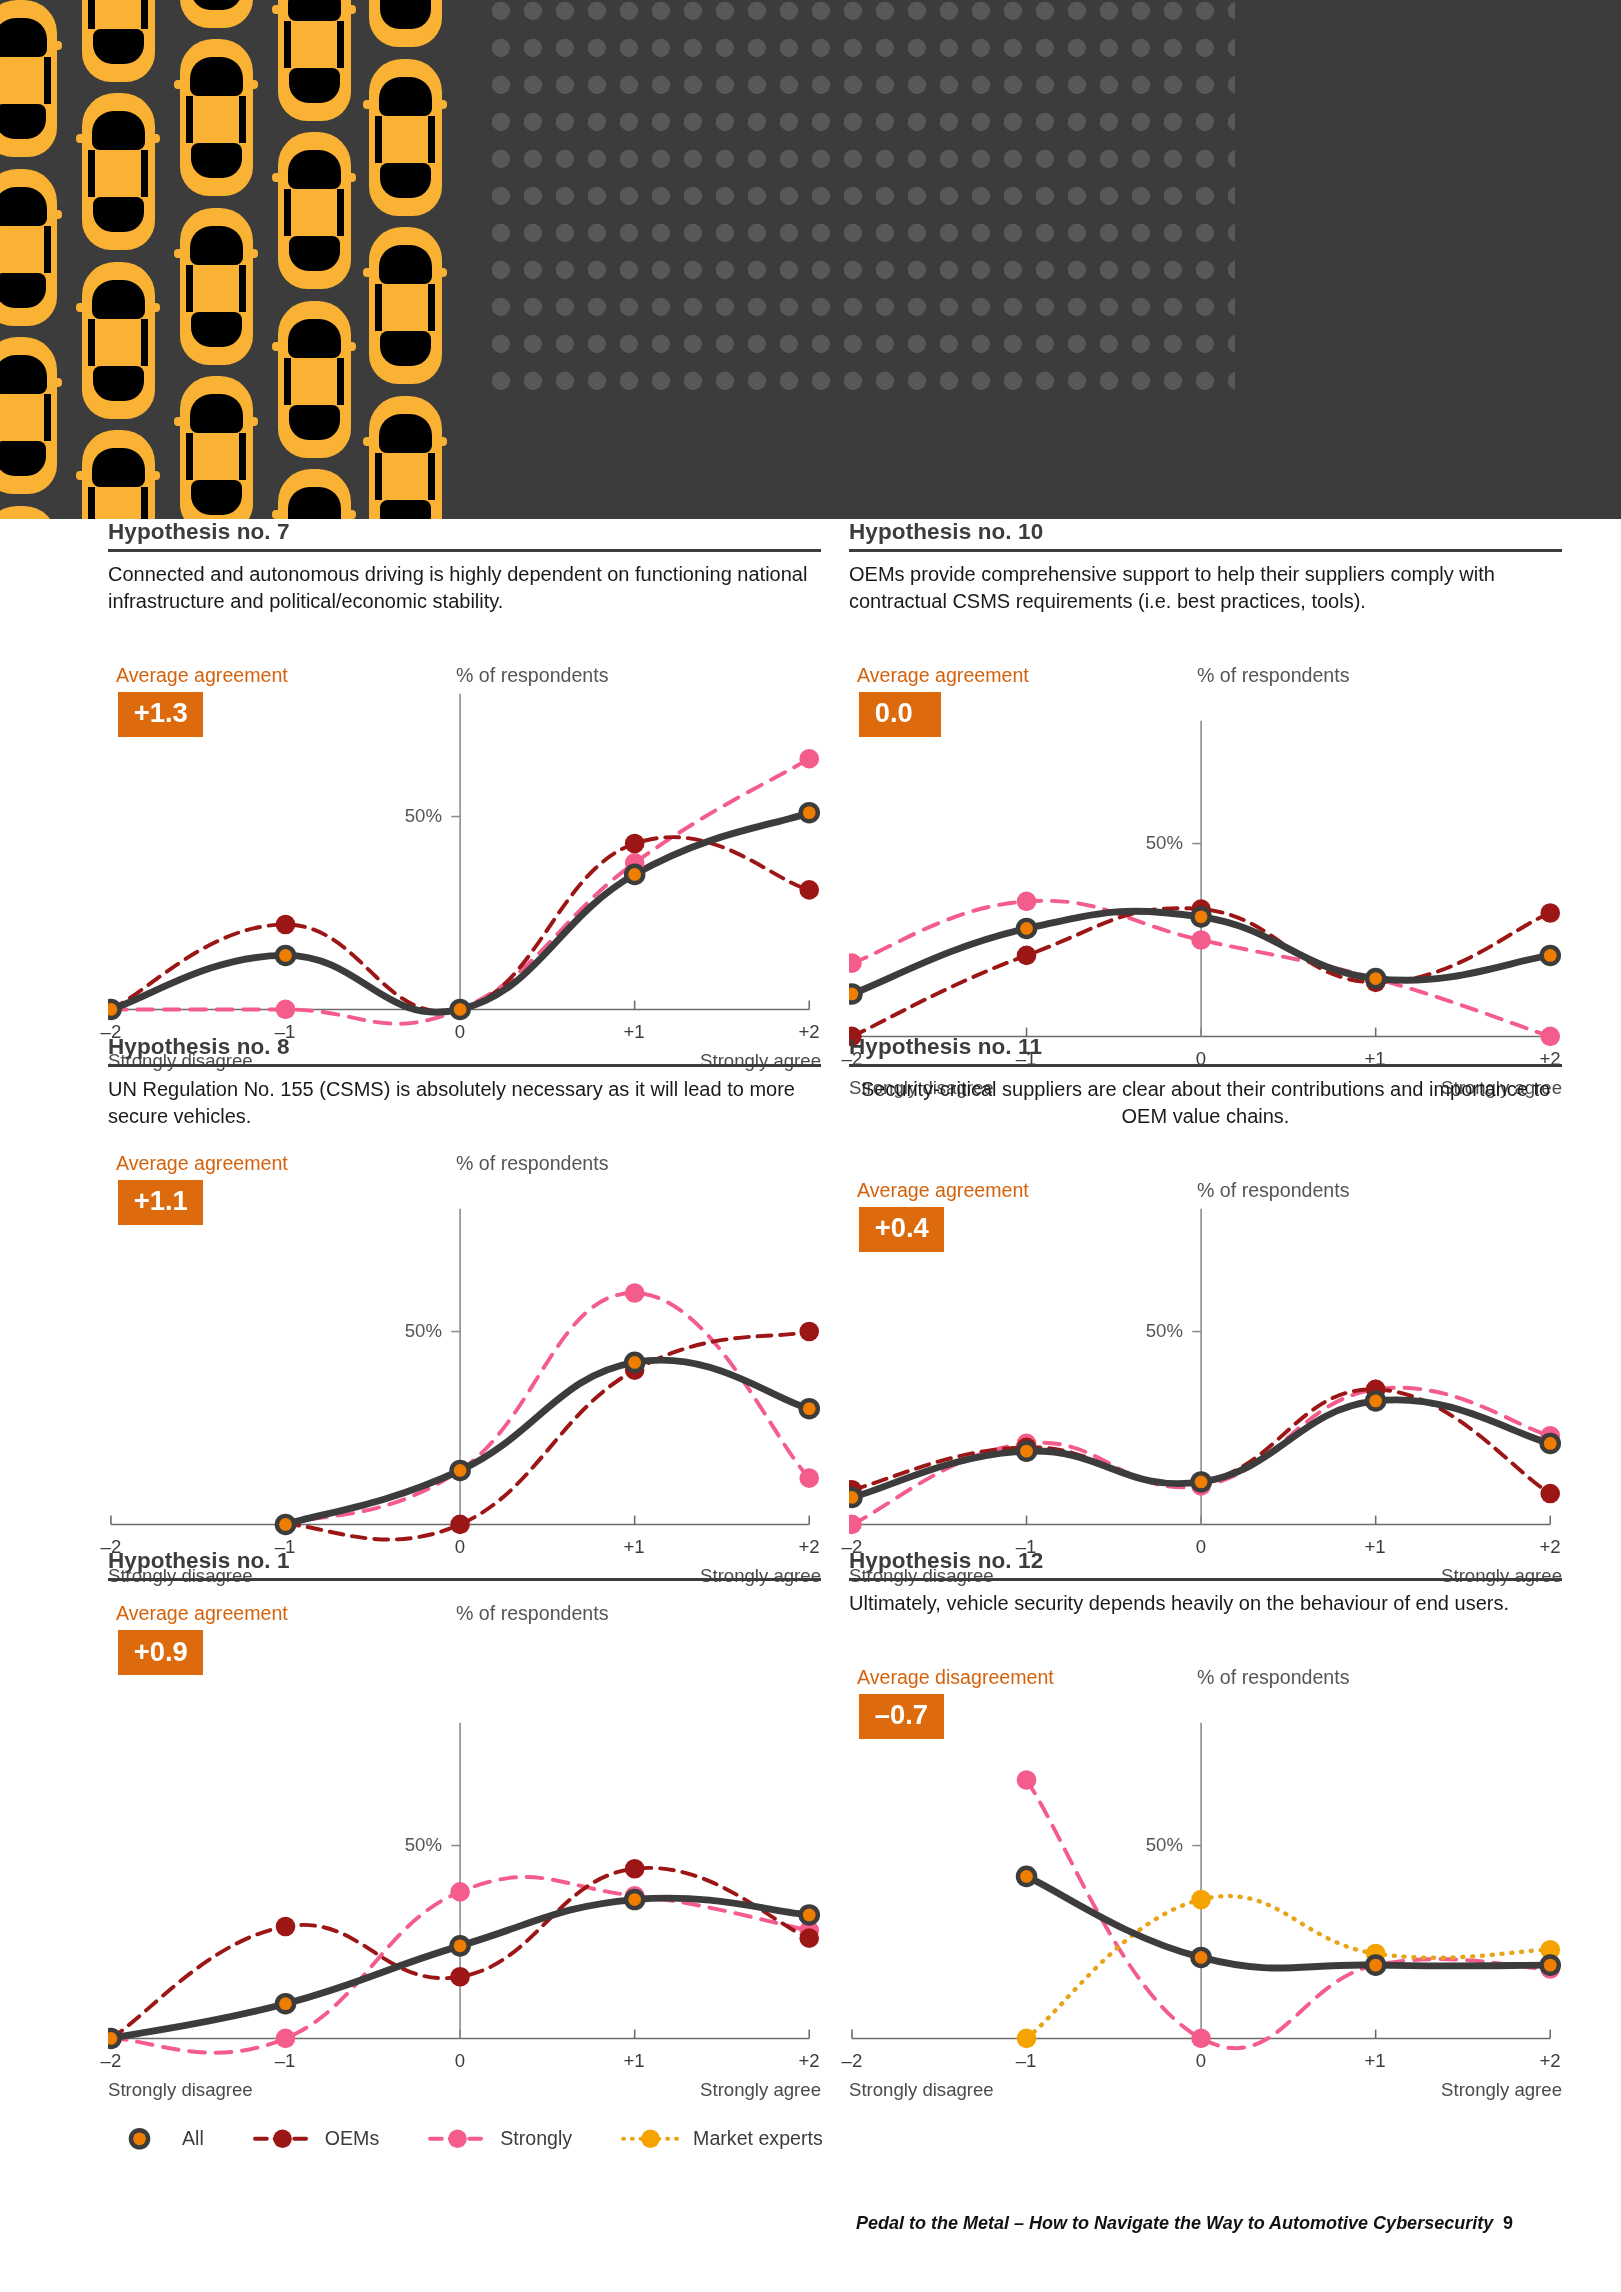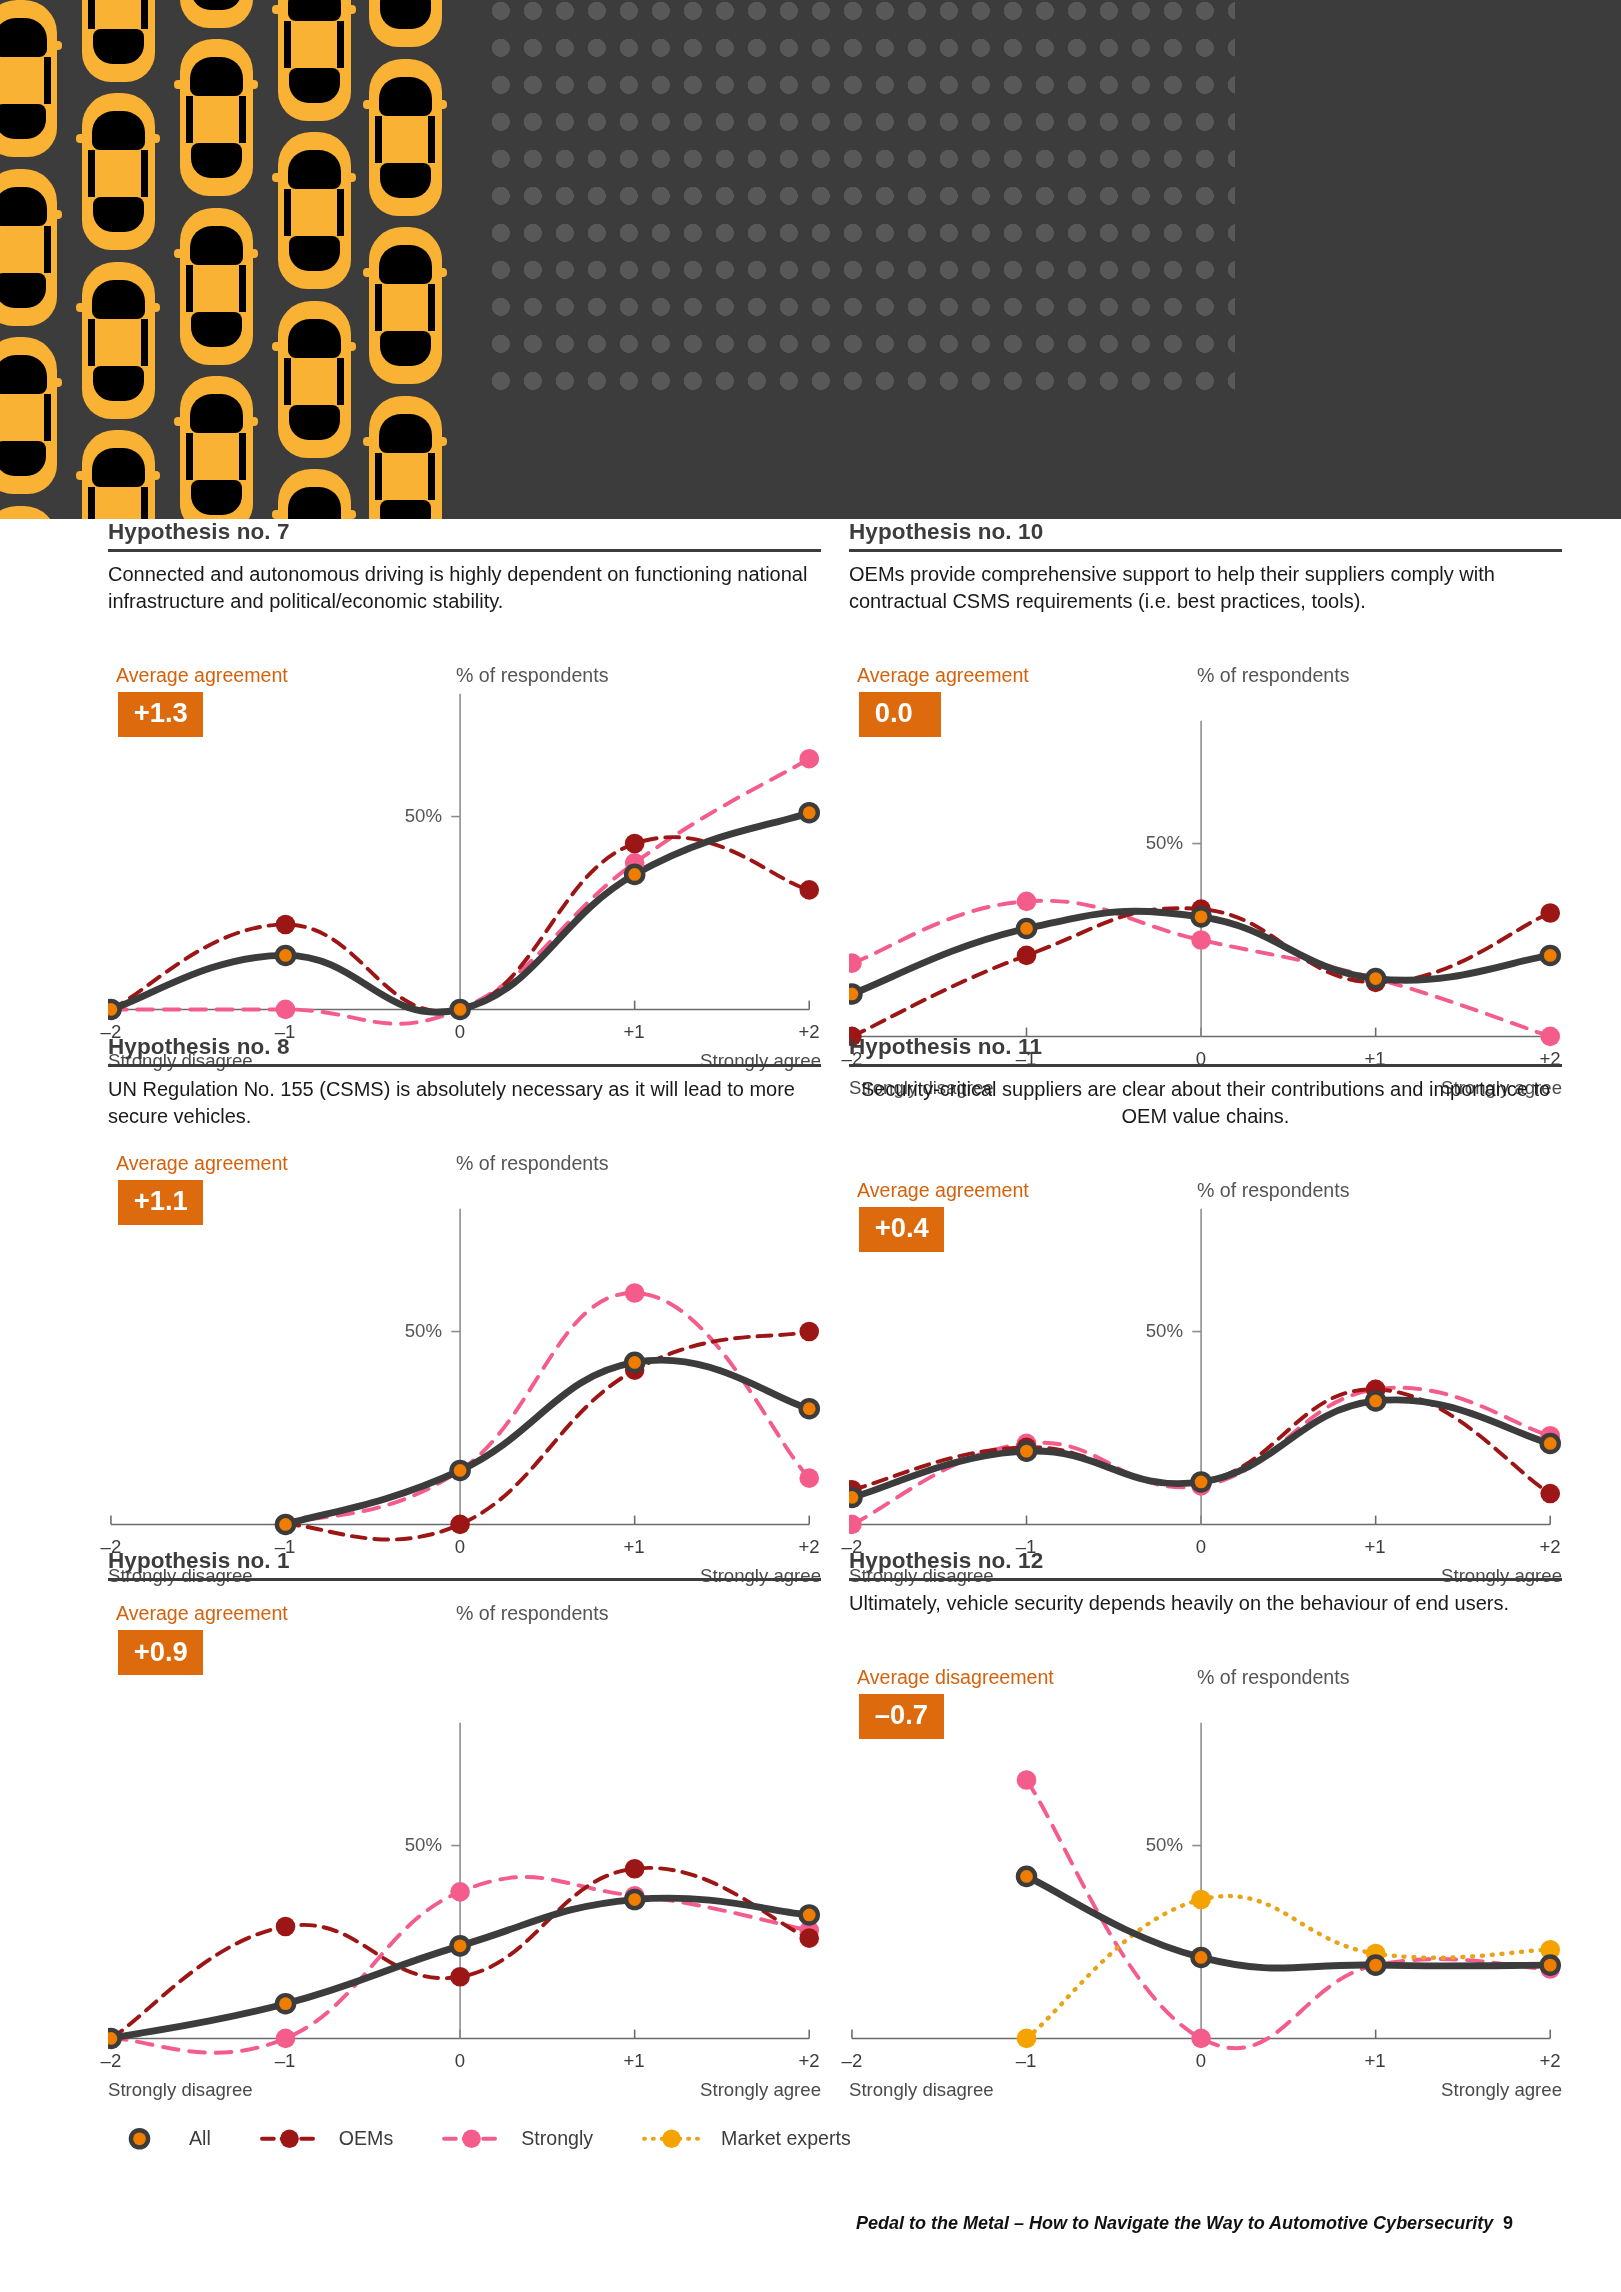--- a/index.html
+++ b/index.html
@@ -74,21 +74,21 @@
   .plot{position:absolute;left:0;top:0;width:713px;height:515px;pointer-events:none;}
   .axlabels{position:absolute;left:0;top:0;width:713px;height:515px;}
   .tick-txt{position:absolute;font-size:18.6px;color:#3c3c3c;transform:translateX(-50%);}
   .end-l{position:absolute;font-size:18.6px;color:#4a4a4a;}
   .end-r{position:absolute;font-size:18.6px;color:#4a4a4a;right:0;}
   .pct-txt{position:absolute;font-size:18.6px;color:#555;transform:translate(-100%,-50%);}
 
   
   .legend{position:absolute;left:108px;top:2119px;height:39px;display:flex;align-items:center;gap:0;}
   .lg-item{display:flex;align-items:center;margin-right:47px;}
-  .lg-item .lg-txt{font-size:19.6px;color:#3c3c3c;margin-left:18px;white-space:nowrap;}
+  .lg-item .lg-txt{font-size:19.6px;color:#3c3c3c;margin-left:11px;white-space:nowrap;}
 
   
   .footer{
     position:absolute;right:108px;top:2213px;
     font-size:18px;color:#111;white-space:nowrap;
   }
   .footer .ftitle{font-weight:bold;font-style:italic;}
   .footer .fpage{font-weight:bold;margin-left:9.8px;}
 </style>
 </head>

